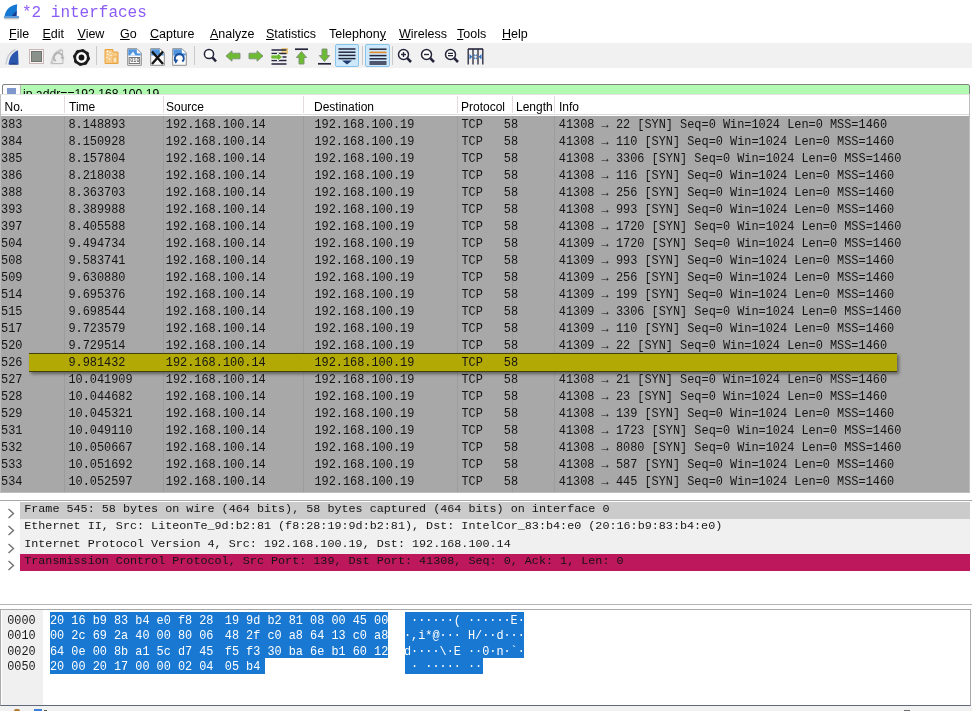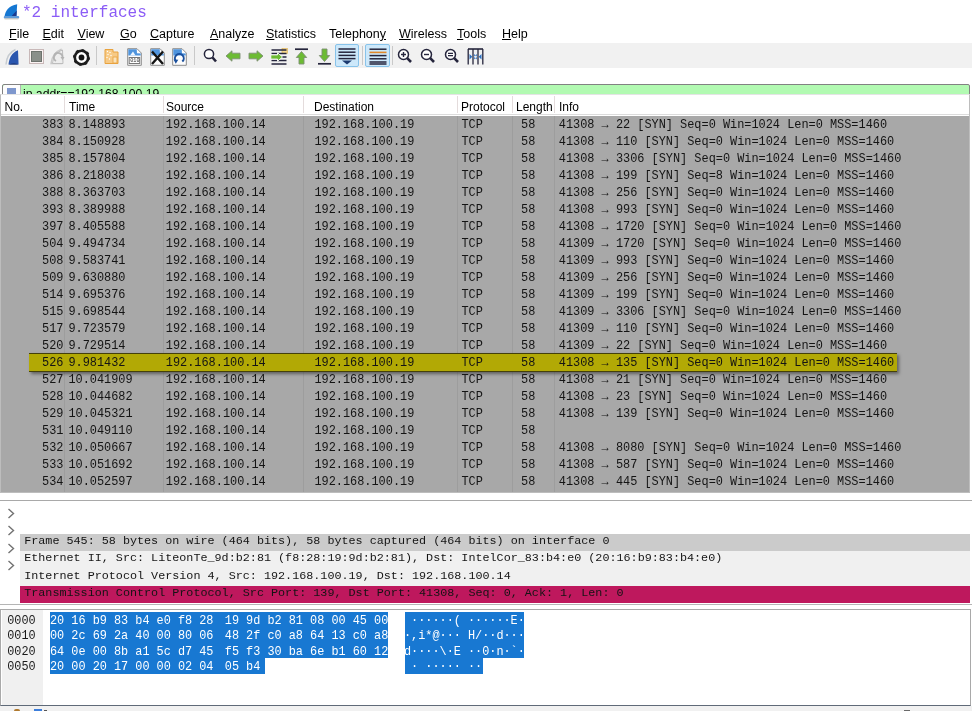--- a/index.html
+++ b/index.html
@@ -28,35 +28,35 @@
         border:1px solid #bdbdbd;border-top:1px solid #e4e4e4;box-sizing:border-box;}
   #lhead{position:absolute;left:1px;top:95px;width:968px;height:20px;background:#fff;
          font-size:12px;color:#000;border-bottom:1px solid #dcdcdc;box-sizing:border-box;}
   #lhead span{position:absolute;top:4.5px;}
   #lhead i{position:absolute;top:1px;width:1px;height:17px;background:#e4dcdc;}
   #lrows{position:absolute;left:1px;top:116px;width:968px;height:376px;background:#a8a8a8;overflow:hidden;}
   .gline{position:absolute;top:0;width:1px;height:376px;background:#9d9d9d;}
   .prow{position:absolute;left:0;width:968px;height:17px;line-height:19.5px;
         font-family:"Liberation Mono",monospace;font-size:11.9px;color:#141414;}
   .prow i{font-style:normal;position:absolute;top:0;white-space:pre;}
-  .k0{left:0;width:62.5px;text-align:right;}
+  .k0{left:0;width:62.5px;}
   .k1{left:67.4px;}
   .k2{left:164.8px;}
   .k3{left:313.4px;}
   .k4{left:460.4px;}
-  .k5{left:520px;width:52px;text-align:left;}
+  .k5{left:484px;width:52px;text-align:center;}
   .k6{left:557.8px;}
   #sel{position:absolute;left:28px;top:237px;width:868px;height:16.5px;background:#b2a905;
        border-top:1px solid #44400a;border-bottom:1px solid #44400a;
        box-shadow:2px 2px 3px rgba(40,40,40,0.55);}
   
   #det{position:absolute;left:0;top:500px;width:972px;height:105px;background:#fff;
        border-top:1px solid #a9a9a9;border-bottom:1px solid #b5b5b5;box-sizing:border-box;}
   .drow{position:absolute;left:20px;width:950px;height:17.3px;line-height:15.2px;
-        font-family:"Liberation Mono",monospace;font-size:11.75px;color:#141414;white-space:pre;padding-left:4.2px;box-sizing:border-box;margin-top:32px;}
+        font-family:"Liberation Mono",monospace;font-size:11.75px;color:#141414;white-space:pre;padding-left:4.2px;box-sizing:border-box;}
   .dchev{position:absolute;left:7px;width:8px;height:17px;color:#777;}
   
   #hex{position:absolute;left:0;top:609px;width:971px;height:96.5px;background:#fff;
        border:1px solid #a9a9a9;border-bottom:1.5px solid #5f6a78;box-sizing:border-box;}
   #hgut{position:absolute;left:1.5px;top:610px;width:41.5px;height:94.5px;background:#f0f0f0;}
   .hrow{position:absolute;height:15.5px;line-height:19.5px;font-family:"Liberation Mono",monospace;
         font-size:11.85px;white-space:pre;}
   .hoff{left:7.2px;color:#1a1a1a;}
   .hsel{position:absolute;background:#1878d2;height:15.5px;}
   .htx{color:#fff;}
@@ -289,21 +289,21 @@
       <i class="k5">58</i>
       <i class="k6">41308 → 3306 [SYN] Seq=0 Win=1024 Len=0 MSS=1460</i>
     </div>
   <div class="prow" style="top:51px">
       <i class="k0">386</i>
       <i class="k1">8.218038</i>
       <i class="k2">192.168.100.14</i>
       <i class="k3">192.168.100.19</i>
       <i class="k4">TCP</i>
       <i class="k5">58</i>
-      <i class="k6">41308 → 199 [SYN] Seq=8 Win=1024 Len=0 MSS=1460</i>
+      <i class="k6">41308 → 116 [SYN] Seq=0 Win=1024 Len=0 MSS=1460</i>
     </div>
   <div class="prow" style="top:68px">
       <i class="k0">388</i>
       <i class="k1">8.363703</i>
       <i class="k2">192.168.100.14</i>
       <i class="k3">192.168.100.19</i>
       <i class="k4">TCP</i>
       <i class="k5">58</i>
       <i class="k6">41308 → 256 [SYN] Seq=0 Win=1024 Len=0 MSS=1460</i>
     </div>
@@ -388,21 +388,20 @@
       <i class="k5">58</i>
       <i class="k6">41309 → 22 [SYN] Seq=0 Win=1024 Len=0 MSS=1460</i>
     </div>
   <div class="prow" style="top:238px;z-index:3">
       <i class="k0">526</i>
       <i class="k1">9.981432</i>
       <i class="k2">192.168.100.14</i>
       <i class="k3">192.168.100.19</i>
       <i class="k4">TCP</i>
       <i class="k5">58</i>
-      <i class="k6">41308 → 135 [SYN] Seq=0 Win=1024 Len=0 MSS=1460</i>
     </div>
   <div class="prow" style="top:255px">
       <i class="k0">527</i>
       <i class="k1">10.041909</i>
       <i class="k2">192.168.100.14</i>
       <i class="k3">192.168.100.19</i>
       <i class="k4">TCP</i>
       <i class="k5">58</i>
       <i class="k6">41308 → 21 [SYN] Seq=0 Win=1024 Len=0 MSS=1460</i>
     </div>
@@ -424,20 +423,21 @@
       <i class="k5">58</i>
       <i class="k6">41308 → 139 [SYN] Seq=0 Win=1024 Len=0 MSS=1460</i>
     </div>
   <div class="prow" style="top:306px">
       <i class="k0">531</i>
       <i class="k1">10.049110</i>
       <i class="k2">192.168.100.14</i>
       <i class="k3">192.168.100.19</i>
       <i class="k4">TCP</i>
       <i class="k5">58</i>
+      <i class="k6">41308 → 1723 [SYN] Seq=0 Win=1024 Len=0 MSS=1460</i>
     </div>
   <div class="prow" style="top:323px">
       <i class="k0">532</i>
       <i class="k1">10.050667</i>
       <i class="k2">192.168.100.14</i>
       <i class="k3">192.168.100.19</i>
       <i class="k4">TCP</i>
       <i class="k5">58</i>
       <i class="k6">41308 → 8080 [SYN] Seq=0 Win=1024 Len=0 MSS=1460</i>
     </div>

